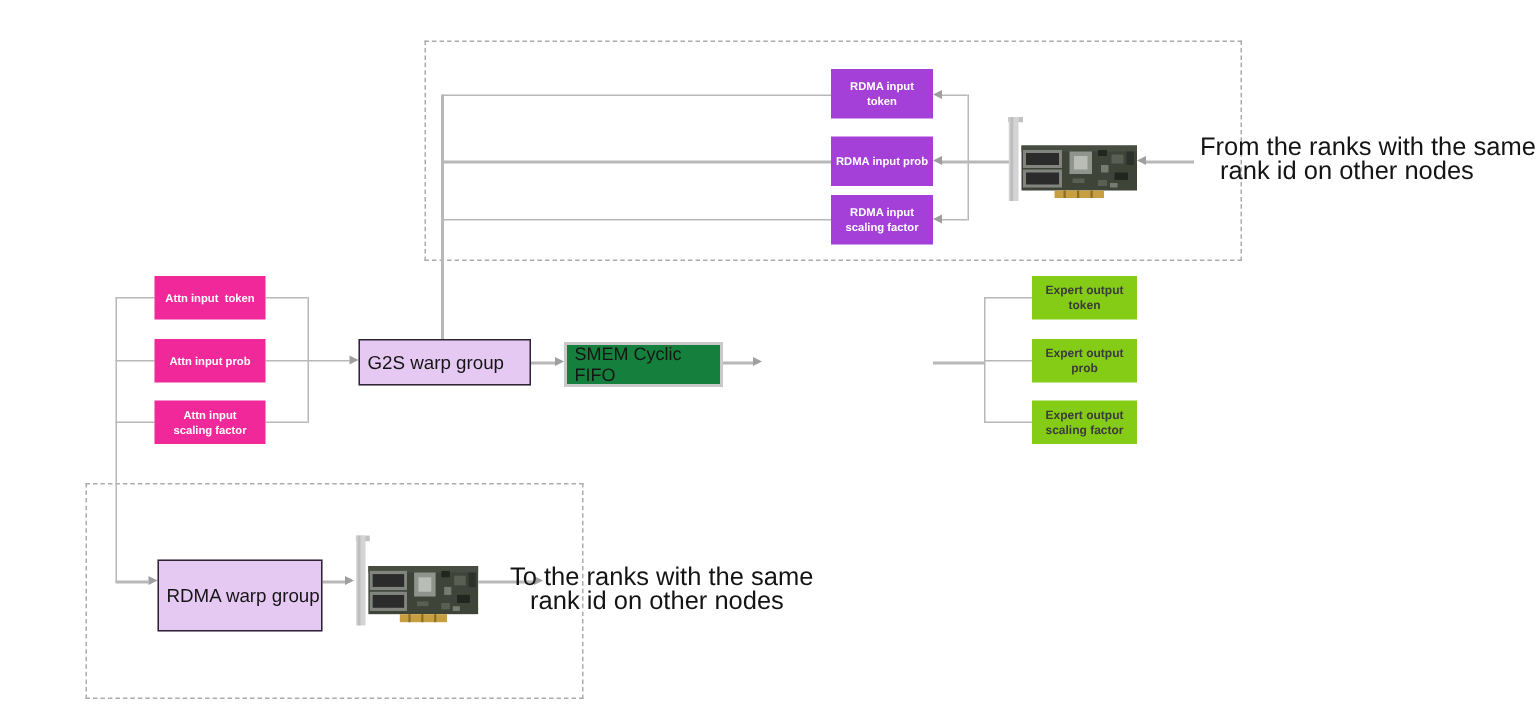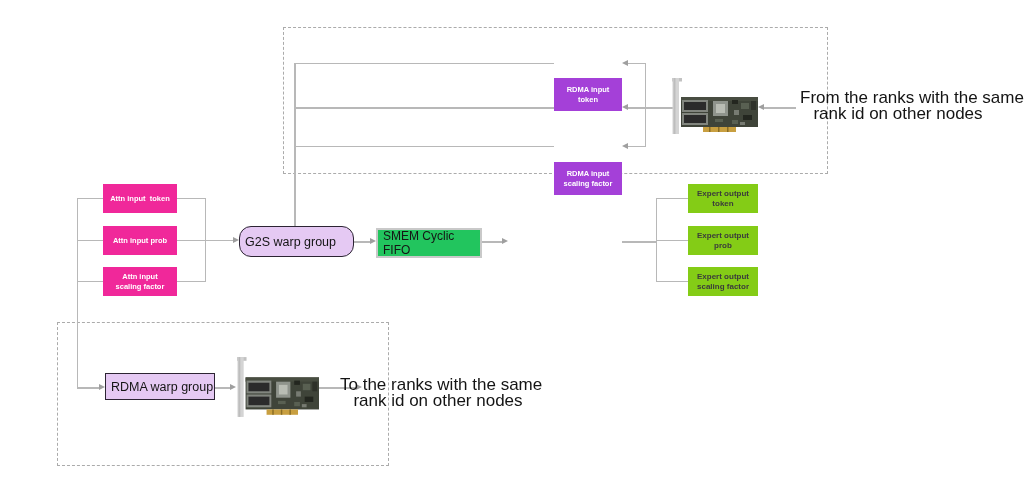--- a/index.html
+++ b/index.html
@@ -7,29 +7,29 @@
     position:relative;width:1024px;height:484px;background:#ffffff;overflow:hidden;
     font-family:"Liberation Sans","DejaVu Sans",sans-serif;
   }
   .dashed-box{position:absolute;border:1px dashed #ababab;background:transparent;}
   .h-line{position:absolute;height:1.5px;background:#b8b8b8;}
   .v-line{position:absolute;width:1.5px;background:#b8b8b8;}
   .arr-r{position:absolute;width:0;height:0;border-top:3.5px solid transparent;border-bottom:3.5px solid transparent;border-left:6px solid #9f9f9f;}
   .arr-l{position:absolute;width:0;height:0;border-top:3.5px solid transparent;border-bottom:3.5px solid transparent;border-right:6px solid #9f9f9f;}
   .node{position:absolute;display:flex;align-items:center;justify-content:center;box-sizing:border-box;}
   .lbl{white-space:pre;text-align:center;}
-  .rdma-in{background:#a440d8;margin-top:32px;}
+  .rdma-in{background:#a440d8;}
   .rdma-in .lbl{color:#ffffff;font-size:7.5px;font-weight:700;line-height:9.5px;}
   .attn-in{background:#f0289a;}
   .attn-in .lbl{color:#ffffff;font-size:7.5px;font-weight:700;line-height:9.5px;}
   .expert-out{background:#84cc16;}
   .expert-out .lbl{color:#3b3b3b;font-size:8px;font-weight:700;line-height:10px;}
   .warp{background:#e5c9f3;border:1.5px solid #2c2433;justify-content:flex-start;padding-left:5px;}
   .warp .lbl{color:#151515;font-size:12.5px;font-weight:400;text-align:left;}
-  .smem{background:#22c55e;border:2.5px solid #c9c9c9;justify-content:flex-start;padding-left:5px;}
+  .smem{background:#15803d;border:2.5px solid #c9c9c9;justify-content:flex-start;padding-left:5px;}
   .smem .lbl{color:#151515;font-size:12px;font-weight:400;line-height:14px;text-align:left;}
   .annotation{position:absolute;color:#141414;font-size:17px;line-height:16px;text-align:center;white-space:pre;}
   svg.nic{position:absolute;}
 </style>
 </head>
 <body>
 
 <div class="canvas">
 
   <svg width="0" height="0" style="position:absolute">
@@ -105,20 +105,23 @@
 
   <div class="h-line" style="left:215px;top:387px;width:15px;"></div>
   <div class="arr-r" style="left:230px;top:384px;"></div>
   <div class="h-line" style="left:319px;top:387px;width:37px;"></div>
   <div class="arr-r" style="left:356px;top:384px;"></div>
 
   <div class="node rdma-in" style="left:554px;top:46px;width:68px;height:33px;">
     <span class="lbl">RDMA input
 token</span>
   </div>
+  <div class="node rdma-in" style="left:554px;top:91px;width:68px;height:33px;">
+    <span class="lbl">RDMA input prob</span>
+  </div>
   <div class="node rdma-in" style="left:554px;top:130px;width:68px;height:33px;">
     <span class="lbl">RDMA input
 scaling factor</span>
   </div>
 
   <svg class="nic" style="left:672px;top:77px;" width="86" height="58" viewBox="0 0 86 58">
       <use href="#nic"></use>
     </svg>
 
   <div class="annotation" style="left:800px;top:90px;width:196px;">From the ranks with the same
@@ -128,42 +131,42 @@
     <span class="lbl">Attn input prob</span>
   </div>
   <div class="node attn-in" style="left:103px;top:184px;width:74px;height:29px;">
     <span class="lbl">Attn input  token</span>
   </div>
   <div class="node attn-in" style="left:103px;top:267px;width:74px;height:29px;">
     <span class="lbl">Attn input
 scaling factor</span>
   </div>
 
-  <div class="node warp" style="left:239px;top:226px;width:115px;height:31px;border-radius:12px;">
+  <div class="node warp" style="left:239px;top:226px;width:115px;height:31px;">
     <span class="lbl">G2S warp group</span>
   </div>
   <div class="node smem" style="left:376px;top:228px;width:106px;height:30px;">
     <span class="lbl">SMEM Cyclic
 FIFO</span>
   </div>
 
   <div class="node expert-out" style="left:688px;top:184px;width:70px;height:29px;">
     <span class="lbl">Expert output
 token</span>
   </div>
   <div class="node expert-out" style="left:688px;top:226px;width:70px;height:29px;">
     <span class="lbl">Expert output
 prob</span>
   </div>
   <div class="node expert-out" style="left:688px;top:267px;width:70px;height:29px;">
     <span class="lbl">Expert output
 scaling factor</span>
   </div>
 
-  <div class="node warp" style="left:105px;top:373px;width:110px;height:27px;">
+  <div class="node warp" style="left:105px;top:373px;width:110px;height:48px;">
     <span class="lbl">RDMA warp group</span>
   </div>
   <svg class="nic" style="left:237px;top:356px;" width="82" height="62" viewBox="0 0 86 58" preserveAspectRatio="none">
       <use href="#nic"></use>
     </svg>
   <div class="annotation" style="left:340px;top:377px;width:196px;">To the ranks with the same
 rank id on other nodes</div>
 
 </div>
 

